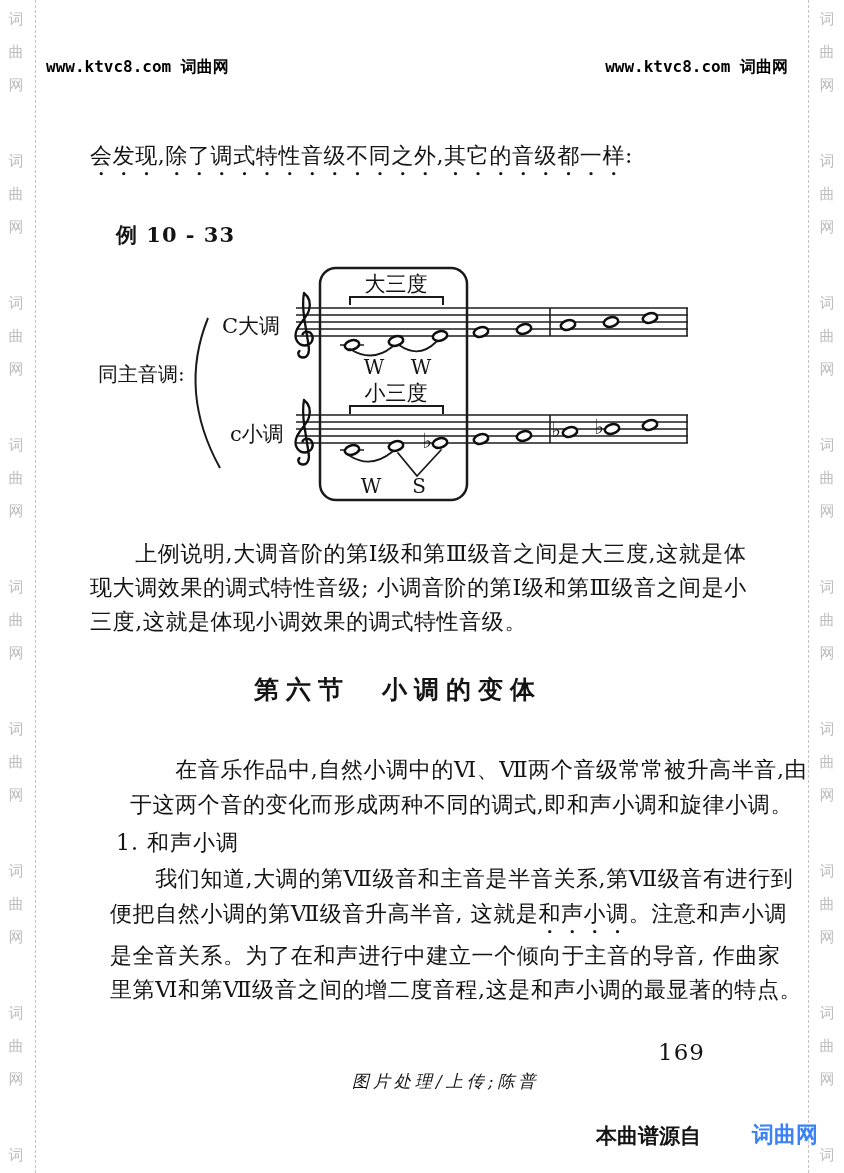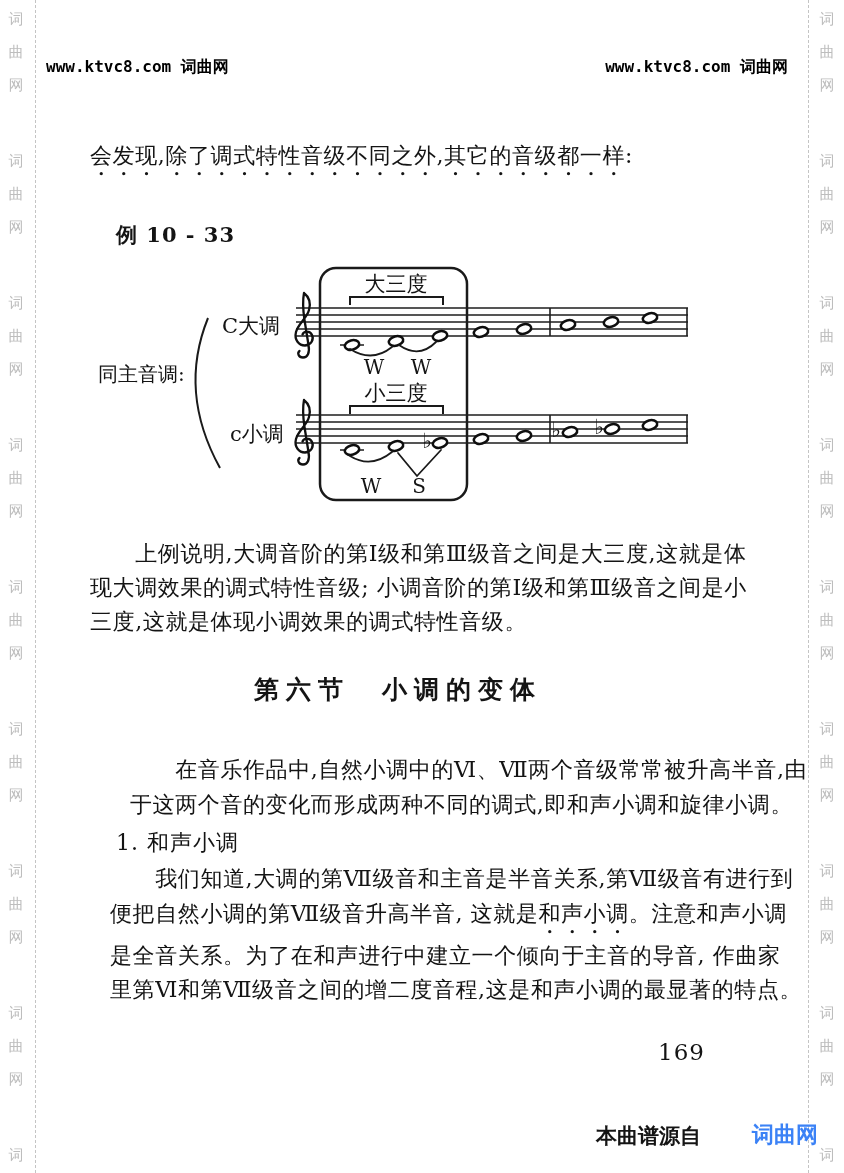--- a/index.html
+++ b/index.html
@@ -211,17 +211,18 @@
 
   <div class="para p4">
       <div class="tline"><span>　　我们知道,大调的第Ⅶ级音和主音是半音关系,第Ⅶ级音有进行到</span></div>
       <div class="tline"><span>便把自然小调的第Ⅶ级音升高半音, 这就是</span><span class="emph">和声小调</span><span>。注意和声小调</span></div>
       <div class="tline"><span>是全音关系。为了在和声进行中建立一个倾向于主音的导音, 作曲家</span></div>
       <div class="tline"><span>里第Ⅵ和第Ⅶ级音之间的增二度音程,这是和声小调的最显著的特点。</span></div>
     </div>
 
   <div class="pageno">169</div>
 
+  <div class="credit">图片处理/上传;陈普</div>
 
   <div class="src-prefix">本曲谱源自</div>
   <div class="src-brand" id="brand" style="color: #3b82f6;">词曲网</div>
 
 </div>
 
 </body></html>

